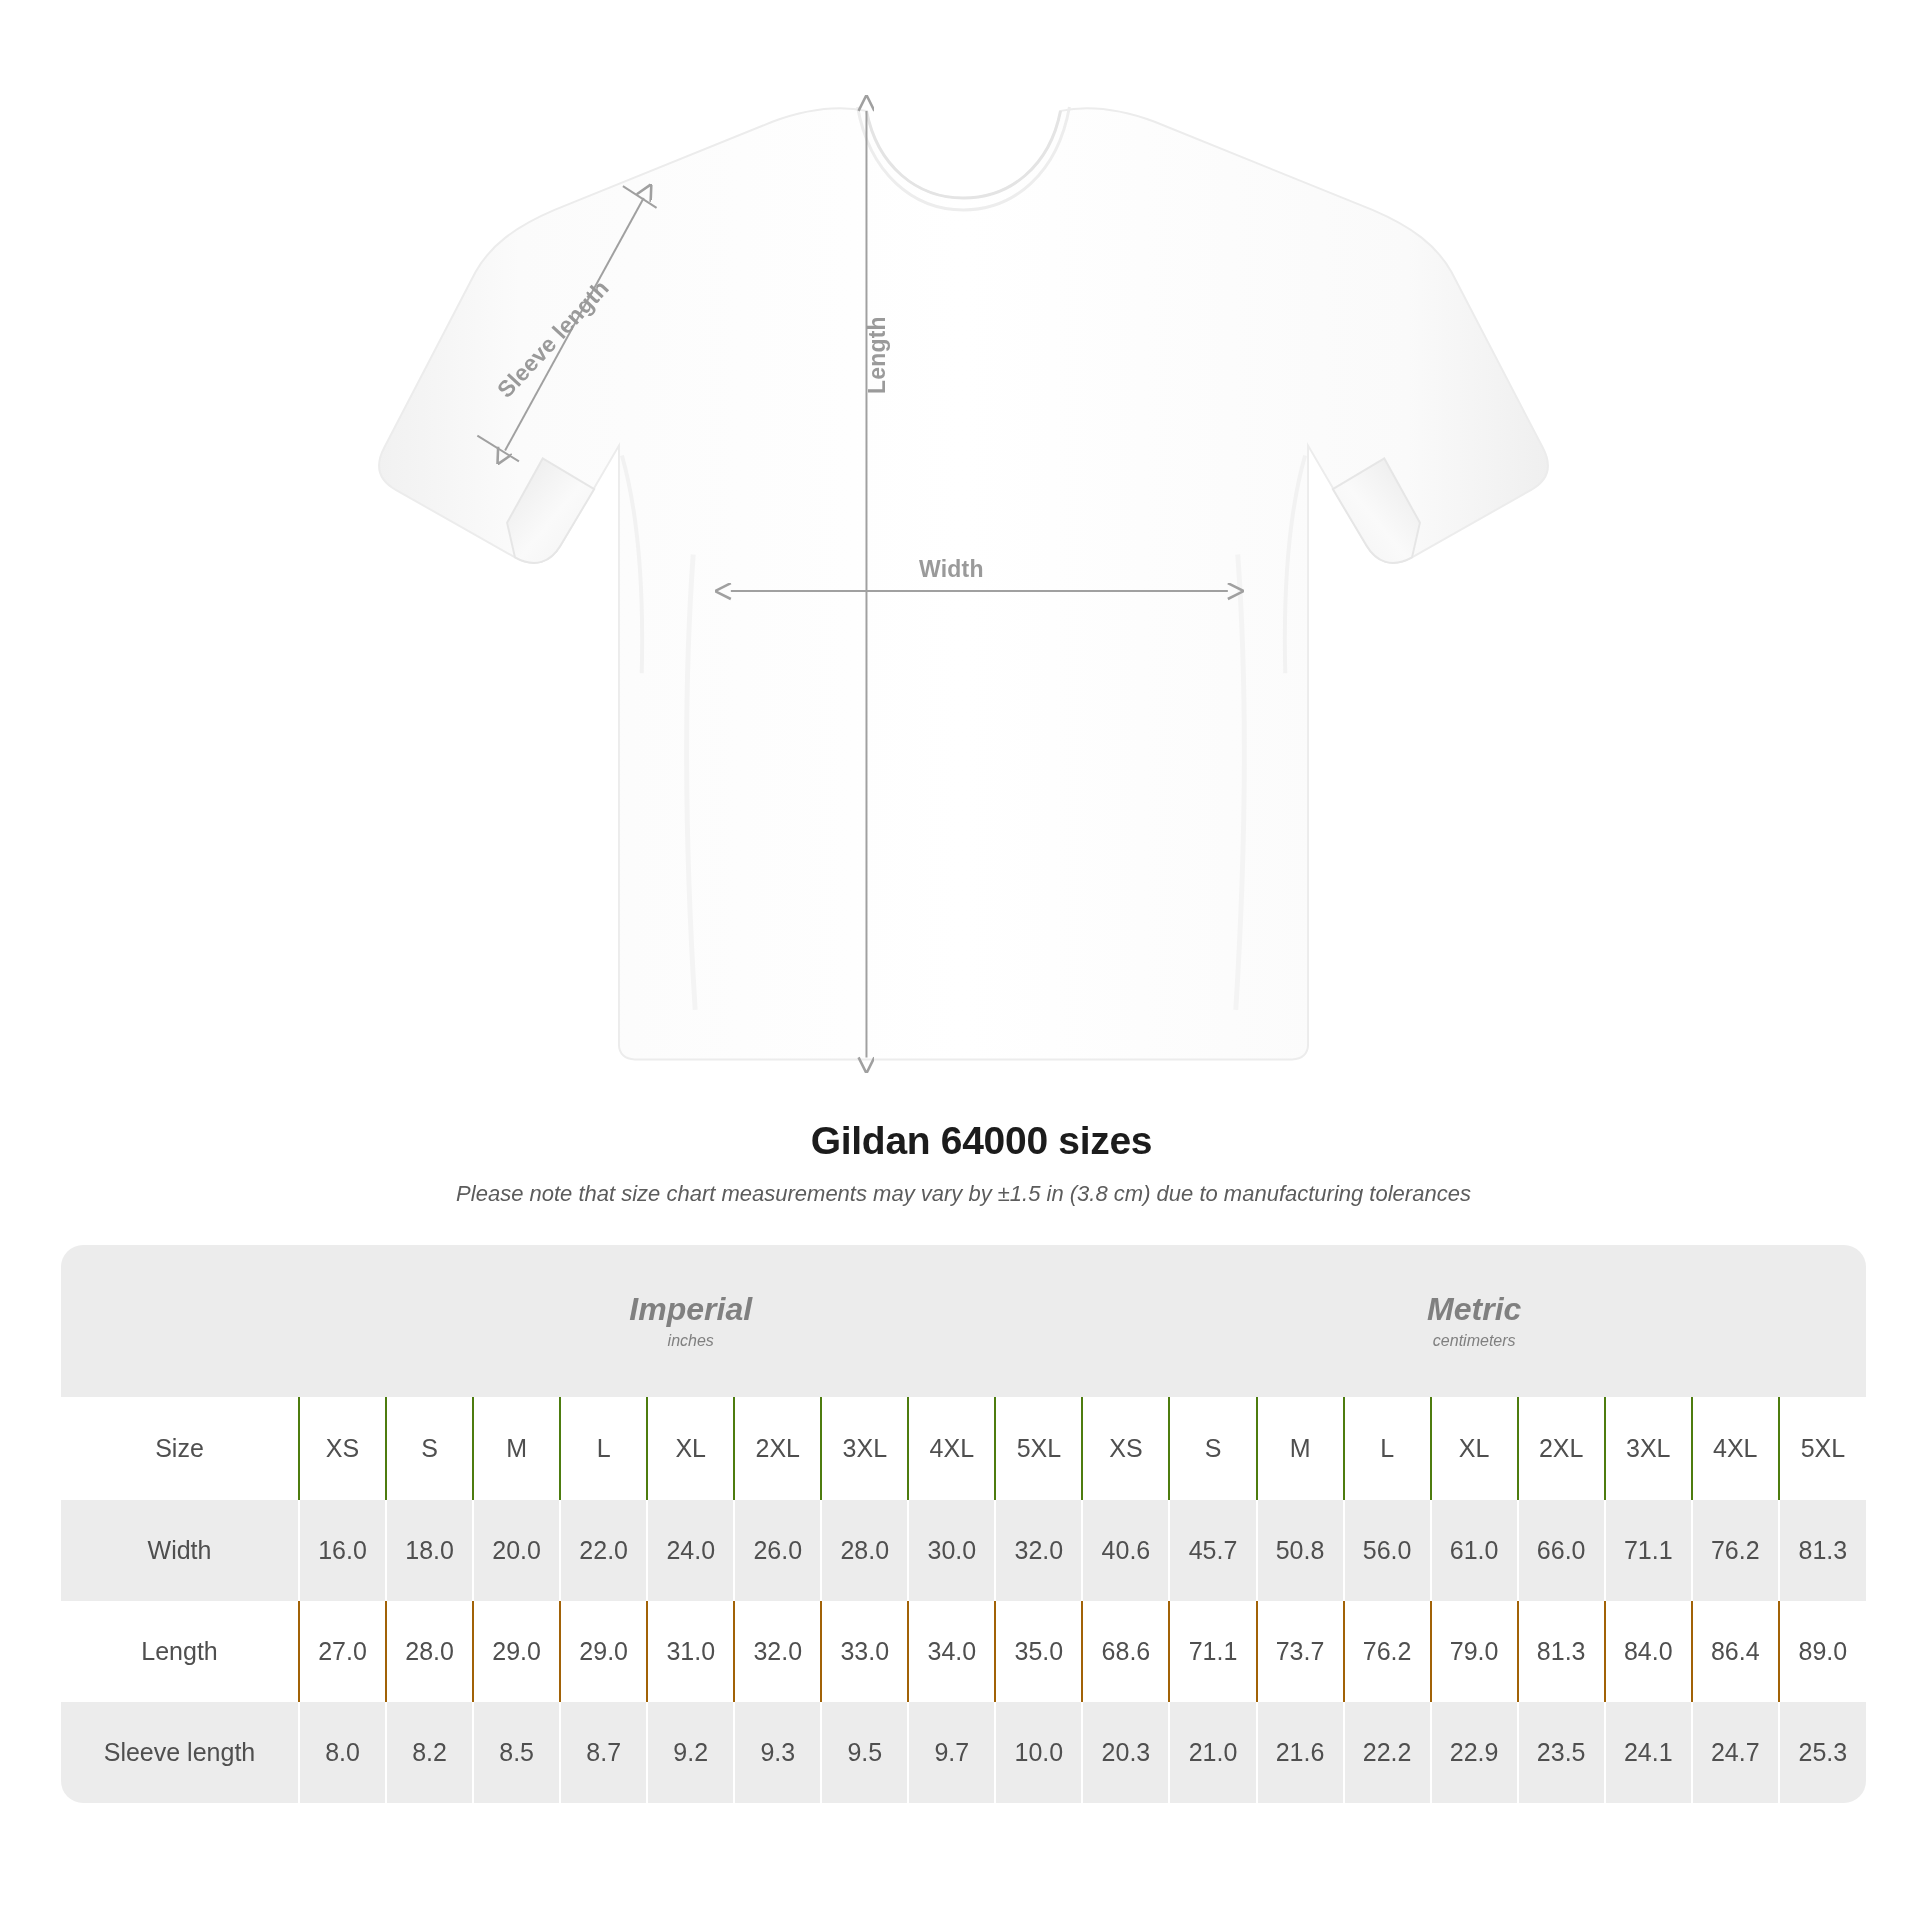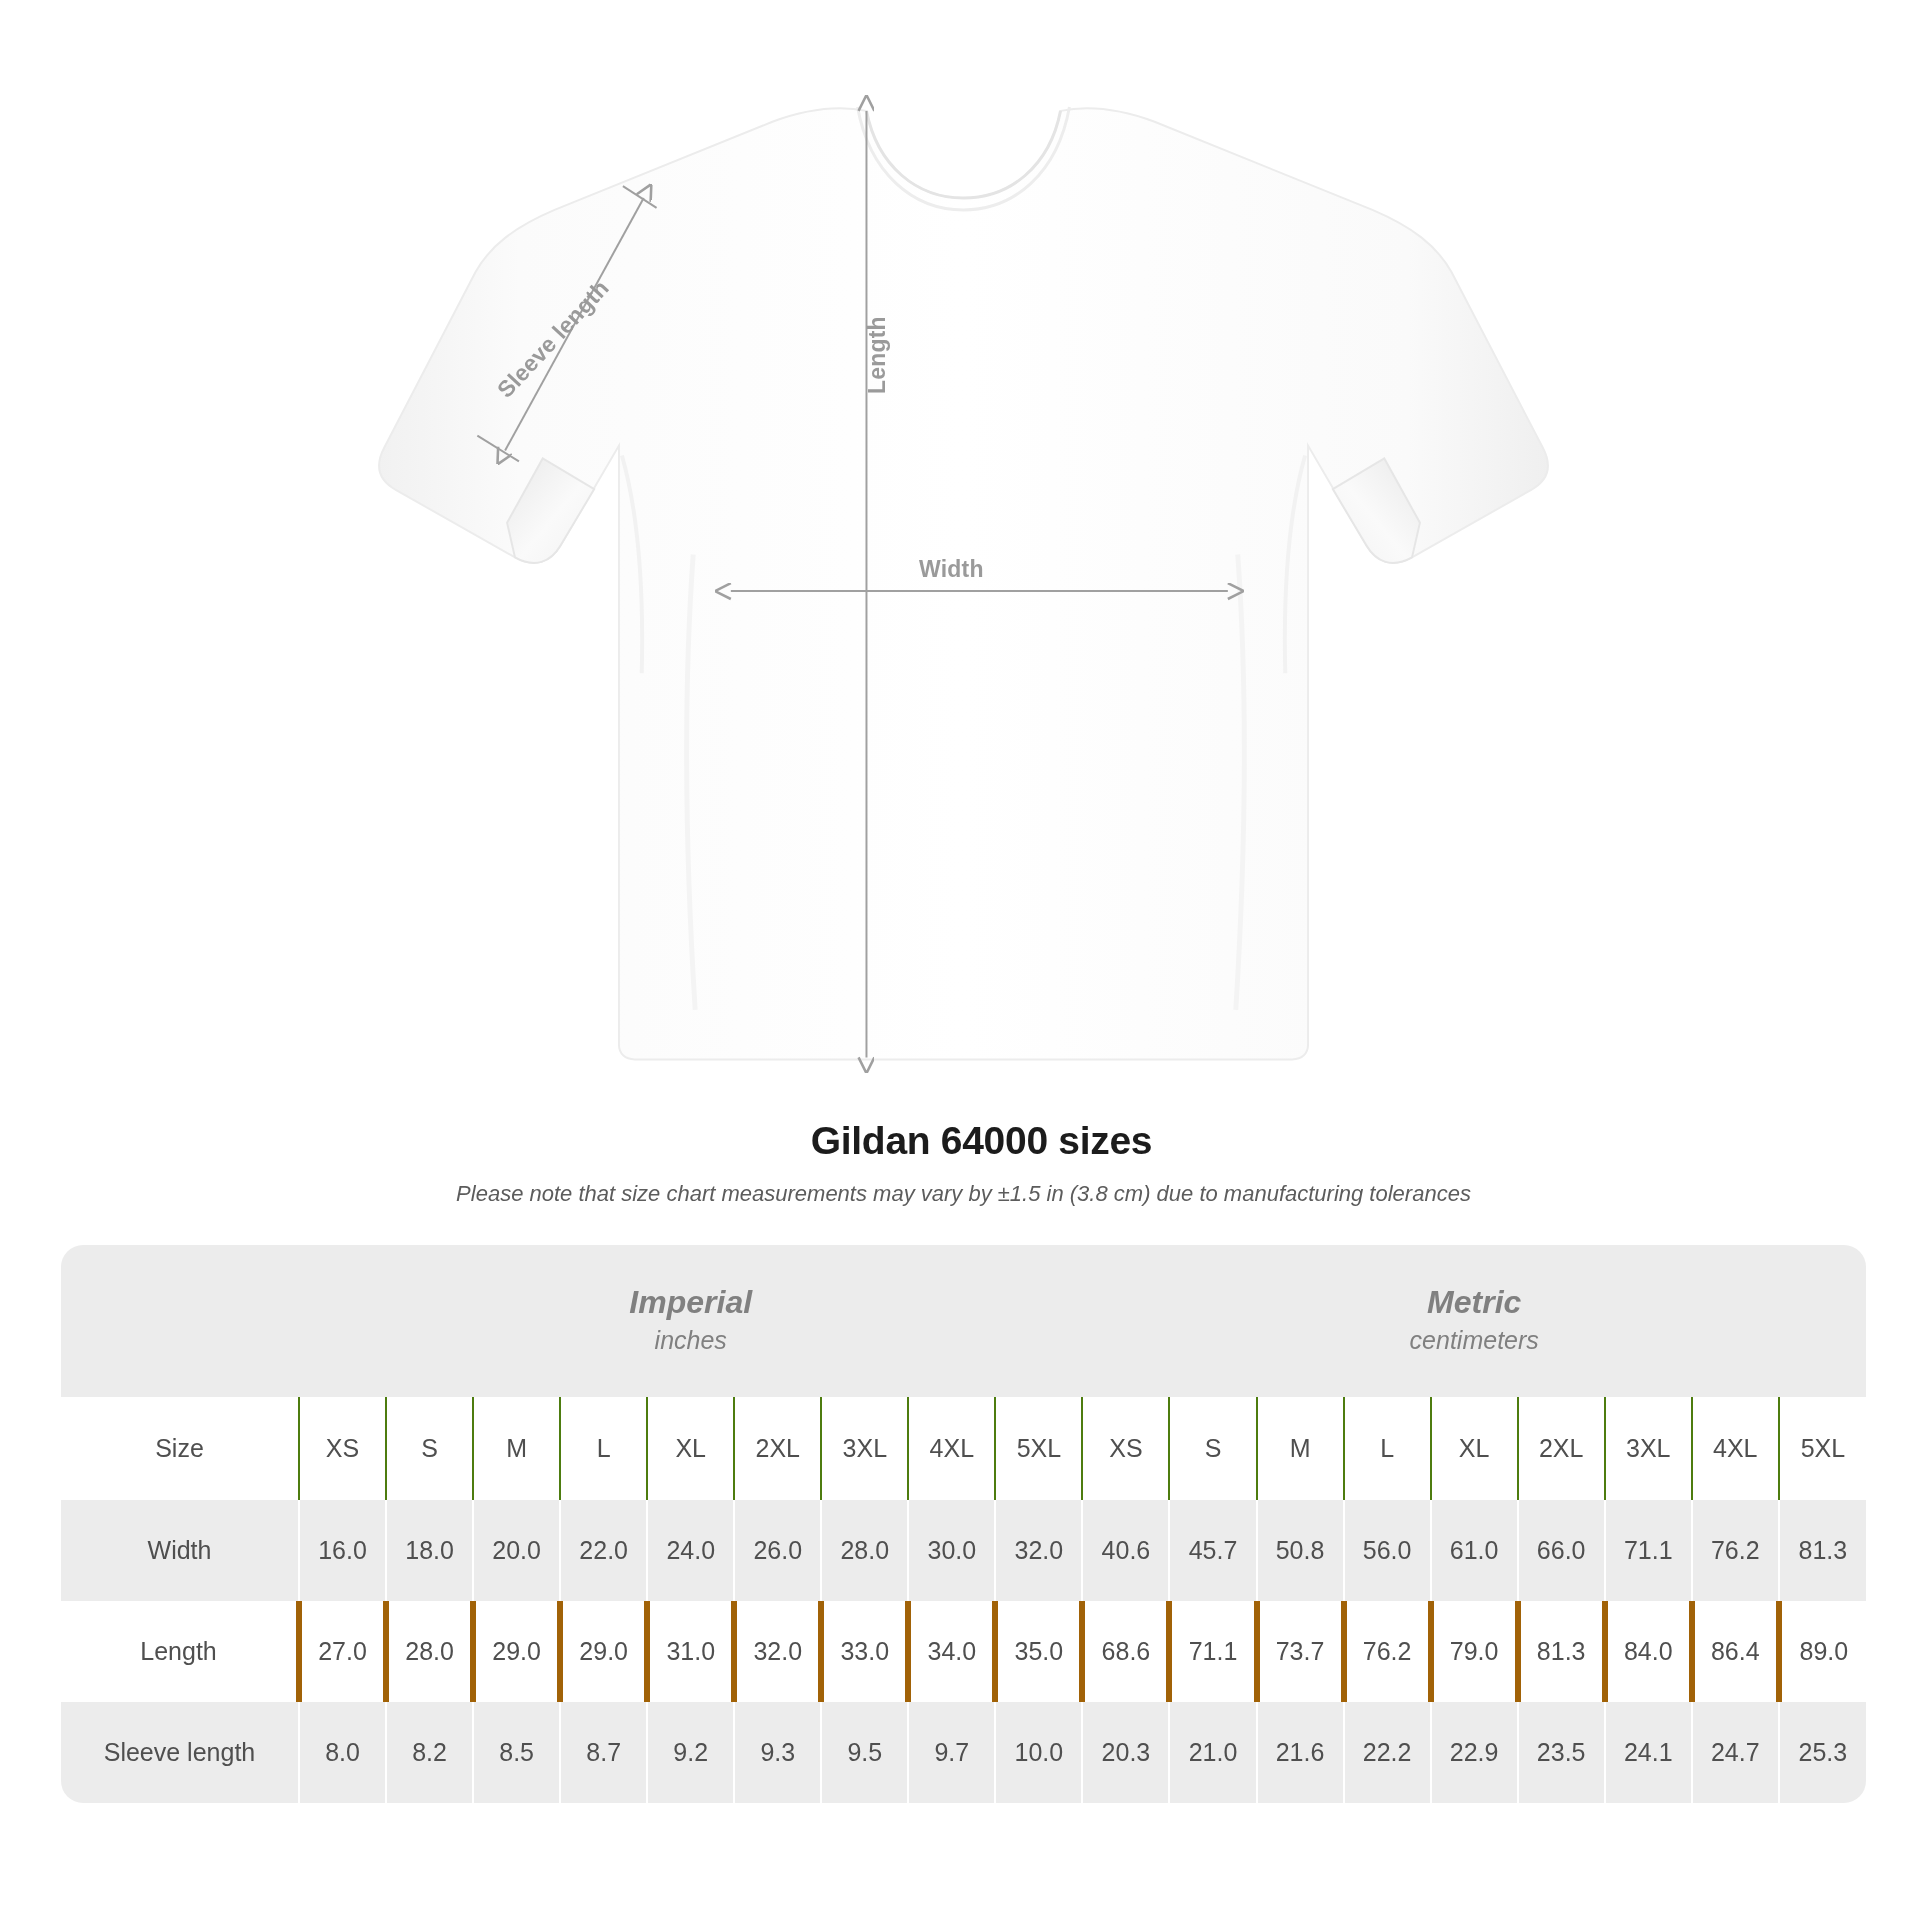--- a/index.html
+++ b/index.html
@@ -102,21 +102,21 @@
   }
   .unit-corner { background: #ececec !important; }
   .unit-name {
     font-size: 32px;
     font-weight: bold;
     font-style: italic;
     color: #808080;
     line-height: 1.25;
   }
   .unit-sub {
-    font-size: 25px;
+    font-size: 16px;
     font-style: italic;
     color: #808080;
     line-height: 1.5;
   }
 
   .head-row td {
     height: 103px;
     background: #ffffff;
     font-weight: bold;
     font-size: 26px;
@@ -135,21 +135,21 @@
     font-weight: bold;
     font-size: 26px;
     color: #4a4a4a;
   }
 
   
   .data-row td + td, .head-row td + td {
     border-left: 2px solid #ffffff;
   }
   .row-plain td + td {
-    border-left: 6px solid #a16207;
+    border-left: 2px solid #a16207;
   }
   .head-row td + td {
     border-left: 2px solid #4d7c0f;
   }
   .data-row td, .head-row td {
     border-top: 2px solid #ffffff;
   }
   .row-plain td {
     border-top: 2px solid #ececec;
   }

